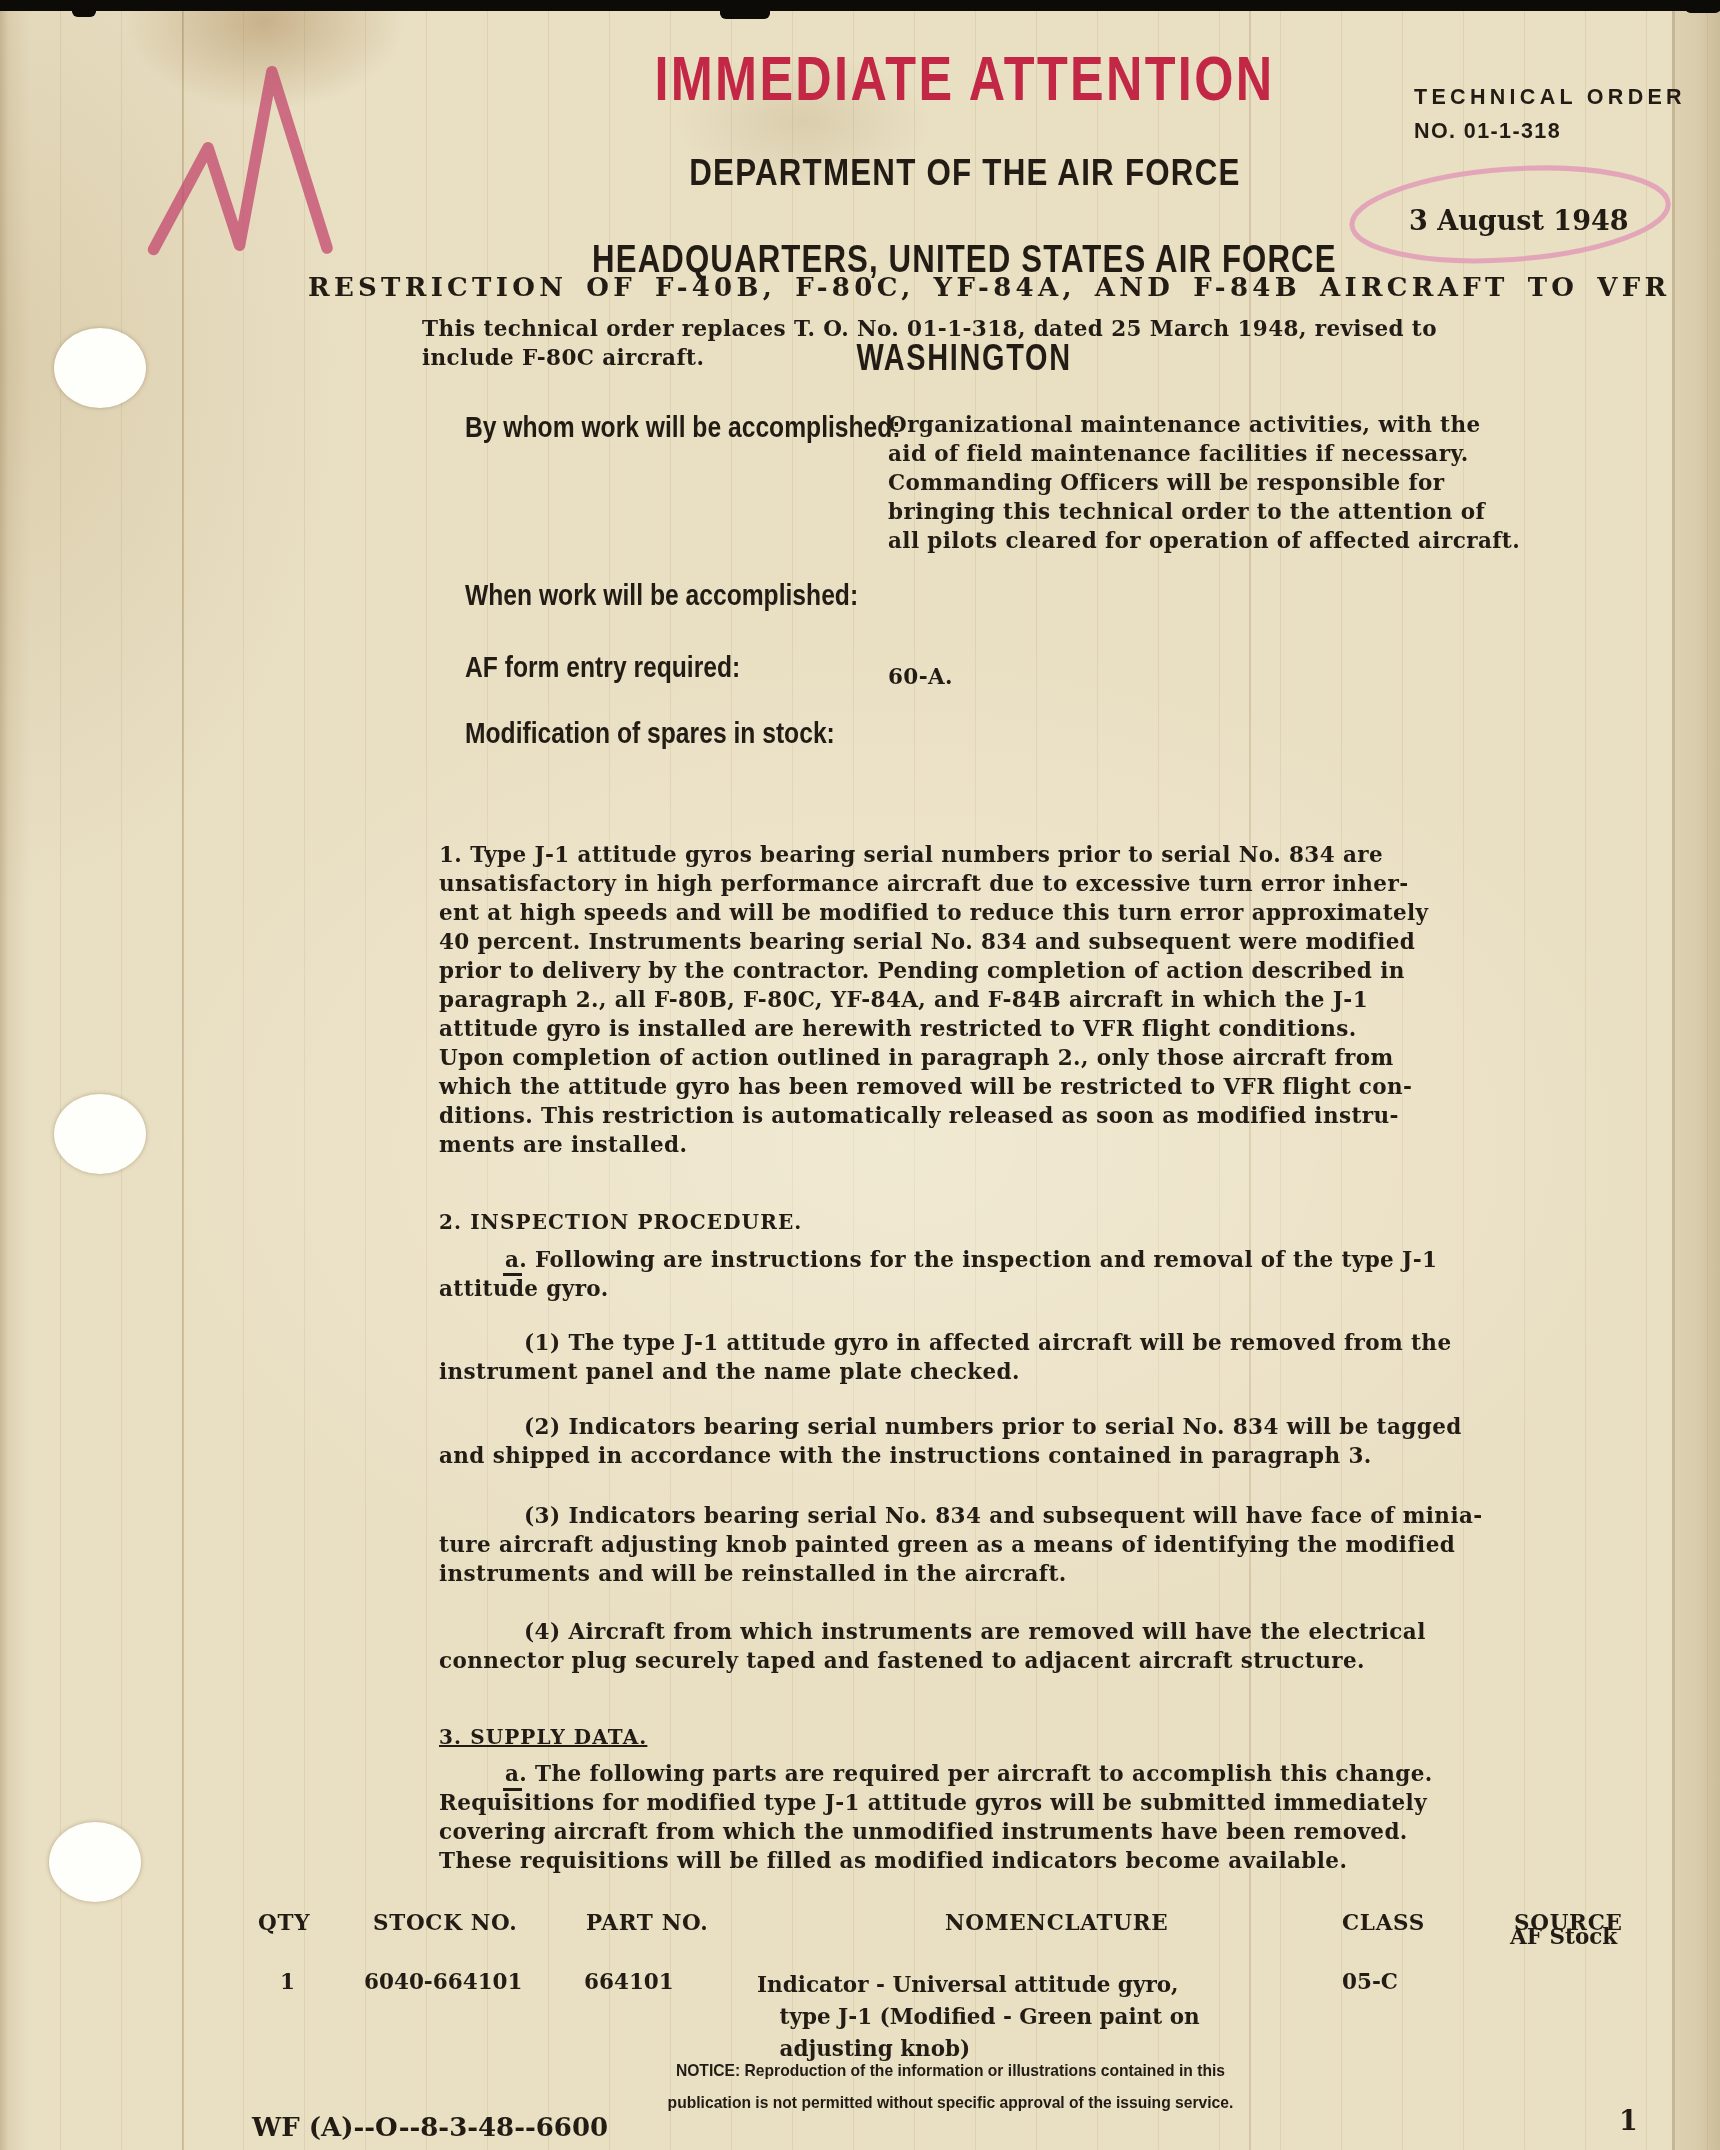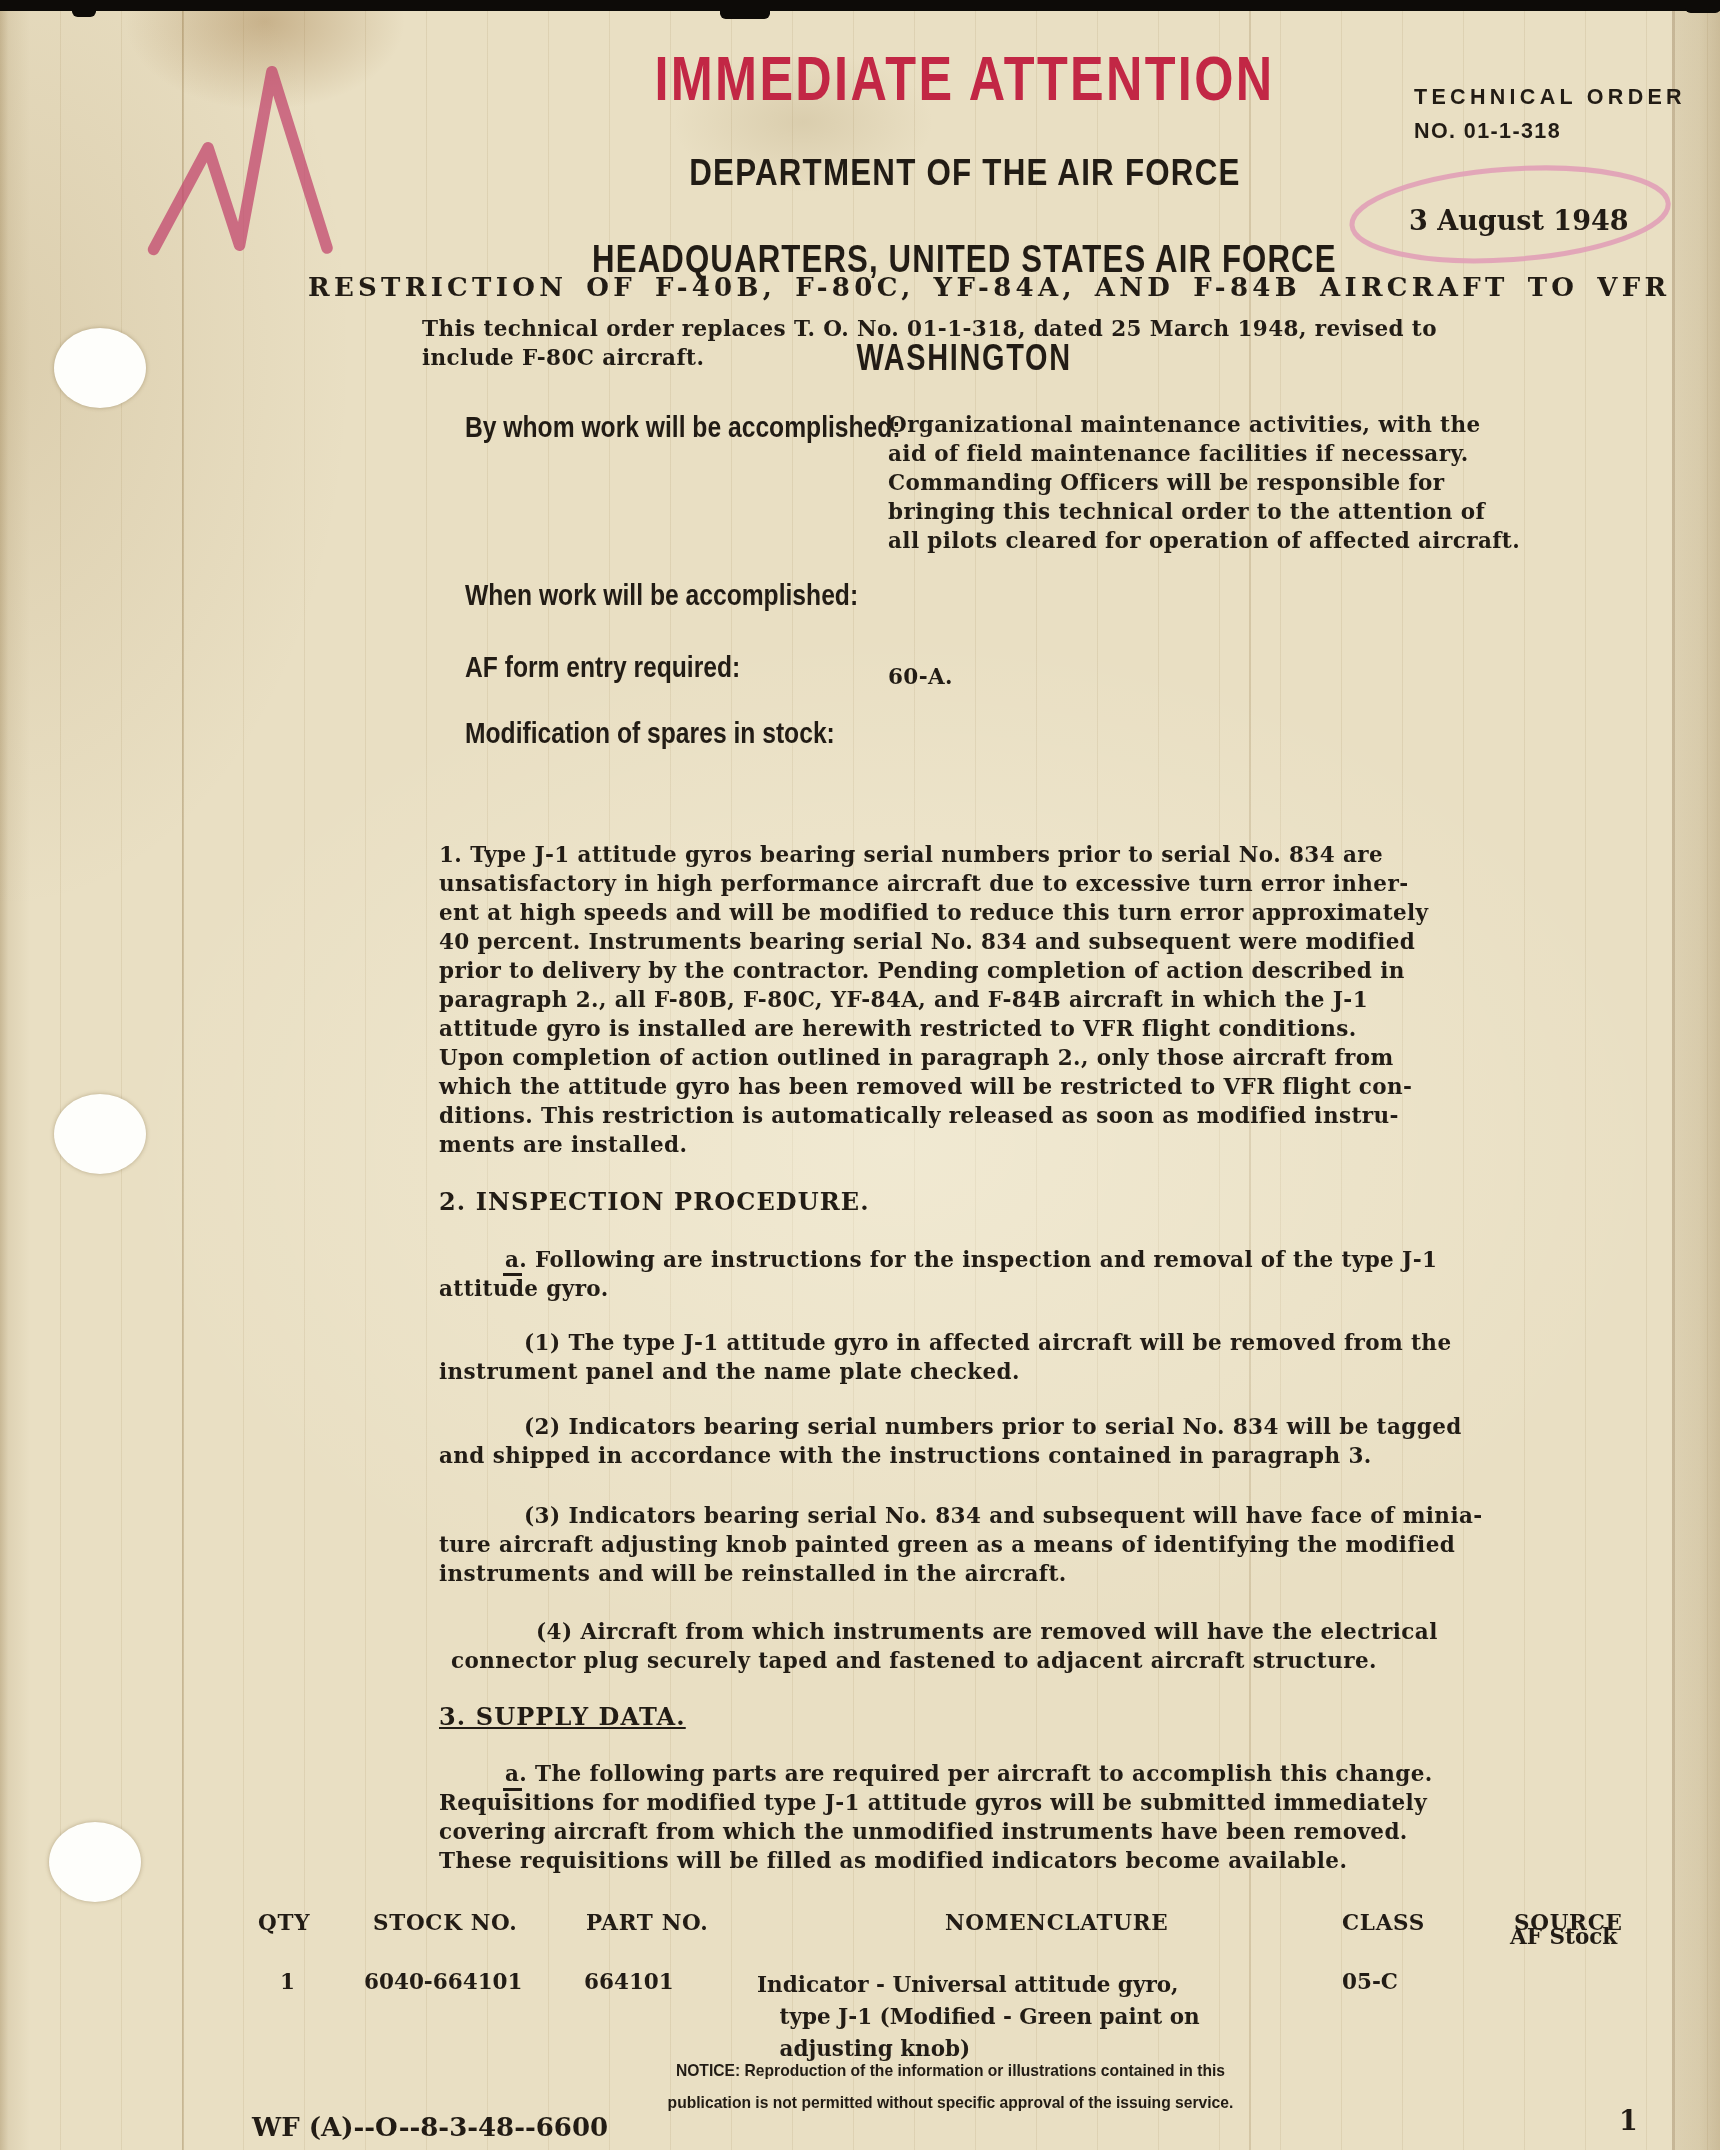--- a/index.html
+++ b/index.html
@@ -34,21 +34,21 @@
   .hq{font-size:39px;letter-spacing:1.4px;white-space:nowrap;}
   .hq .squeeze{transform:scaleX(0.80);}
   .city{font-size:37px;letter-spacing:2.2px;white-space:nowrap;}
   .city .squeeze{transform:scaleX(0.78);}
   .to-label{font-size:21.5px;letter-spacing:4.3px;white-space:nowrap;}
   .to-number{font-size:21.5px;letter-spacing:1.4px;white-space:nowrap;}
   .date{font-size:27px;white-space:nowrap;}
   .doc-title{font-size:26px;letter-spacing:4.3px;word-spacing:5.7px;white-space:nowrap;}
   .body{font-size:21.5px;line-height:29px;letter-spacing:0.4px;white-space:nowrap;}
   .label{font-size:29px;line-height:32px;white-space:nowrap;transform:scaleX(0.85);transform-origin:left center;}
-  .sec{font-size:24px;letter-spacing:1.1px;white-space:nowrap;}
+  .sec{font-size:20px;letter-spacing:1.1px;white-space:nowrap;margin-top:23px;}
   .ind-a{text-indent:66px;}
   .ind-n{text-indent:85px;}
   .ubar{width:18.6px;height:2.9px;background:#221c15;}
   .th{font-size:21.5px;letter-spacing:0.7px;white-space:nowrap;}
   .td{font-size:21.5px;white-space:nowrap;}
   .cell-nom{font-size:21.5px;line-height:32px;white-space:pre;}
   .notice{left:233px;width:1434px;text-align:center;font-size:17px;line-height:32px;white-space:nowrap;}
   .notice .squeeze{transform:scaleX(0.92);}
   .imprint{font-size:26px;white-space:nowrap;}
   .pageno{font-size:27px;}
@@ -99,21 +99,21 @@
   <div class="abs serif body" style="left:439px;top:840px;">1.  Type J-1 attitude gyros bearing serial numbers prior to serial No. 834 are<br>unsatisfactory in high performance aircraft due to excessive turn error inher-<br>ent at high speeds and will be modified to reduce this turn error approximately<br>40 percent.  Instruments bearing serial No. 834 and subsequent were modified<br>prior to delivery by the contractor.  Pending completion of action described in<br>paragraph 2., all F-80B, F-80C, YF-84A, and F-84B aircraft in which the J-1<br>attitude gyro is installed are herewith restricted to VFR flight conditions.<br>Upon completion of action outlined in paragraph 2., only those aircraft from<br>which the attitude gyro has been removed will be restricted to VFR flight con-<br>ditions.  This restriction is automatically released as soon as modified instru-<br>ments are installed.</div>
 
   <div class="abs serif sec" style="left:439px;top:1187px;">2.  INSPECTION PROCEDURE.</div>
 
   <div class="abs serif body ind-a" style="left:439px;top:1245px;">a.  Following are instructions for the inspection and removal of the type J-1<br>attitude gyro.</div>
   <div class="abs ubar" style="left:503px;top:1273px;"></div>
 
   <div class="abs serif body ind-n" style="left:439px;top:1328px;">(1)  The type J-1 attitude gyro in affected aircraft will be removed from the<br>instrument panel and the name plate checked.</div>
   <div class="abs serif body ind-n" style="left:439px;top:1412px;">(2)  Indicators bearing serial numbers prior to serial No. 834 will be tagged<br>and shipped in accordance with the instructions contained in paragraph 3.</div>
   <div class="abs serif body ind-n" style="left:439px;top:1501px;">(3)  Indicators bearing serial No. 834 and subsequent will have face of minia-<br>ture aircraft adjusting knob painted green as a means of identifying the modified<br>instruments and will be reinstalled in the aircraft.</div>
-  <div class="abs serif body ind-n" style="left:439px;top:1617px;margin-left:12px;">(4)  Aircraft from which instruments are removed will have the electrical<br>connector plug securely taped and fastened to adjacent aircraft structure.</div>
+  <div class="abs serif body ind-n" style="left:439px;top:1617px;">(4)  Aircraft from which instruments are removed will have the electrical<br>connector plug securely taped and fastened to adjacent aircraft structure.</div>
 
   <div class="abs serif sec" style="left:439px;top:1702px;text-decoration:underline;">3.  SUPPLY DATA.</div>
 
   <div class="abs serif body ind-a" style="left:439px;top:1759px;">a.  The following parts are required per aircraft to accomplish this change.<br>Requisitions for modified type J-1 attitude gyros will be submitted immediately<br>covering aircraft from which the unmodified instruments have been removed.<br>These requisitions will be filled as modified indicators become available.</div>
   <div class="abs ubar" style="left:503px;top:1788px;"></div>
 
   <div class="abs serif th" style="left:258px;top:1910px;">QTY</div>
   <div class="abs serif th" style="left:373px;top:1910px;">STOCK NO.</div>
   <div class="abs serif th" style="left:586px;top:1910px;">PART NO.</div>
   <div class="abs serif th" style="left:945px;top:1910px;">NOMENCLATURE</div>

